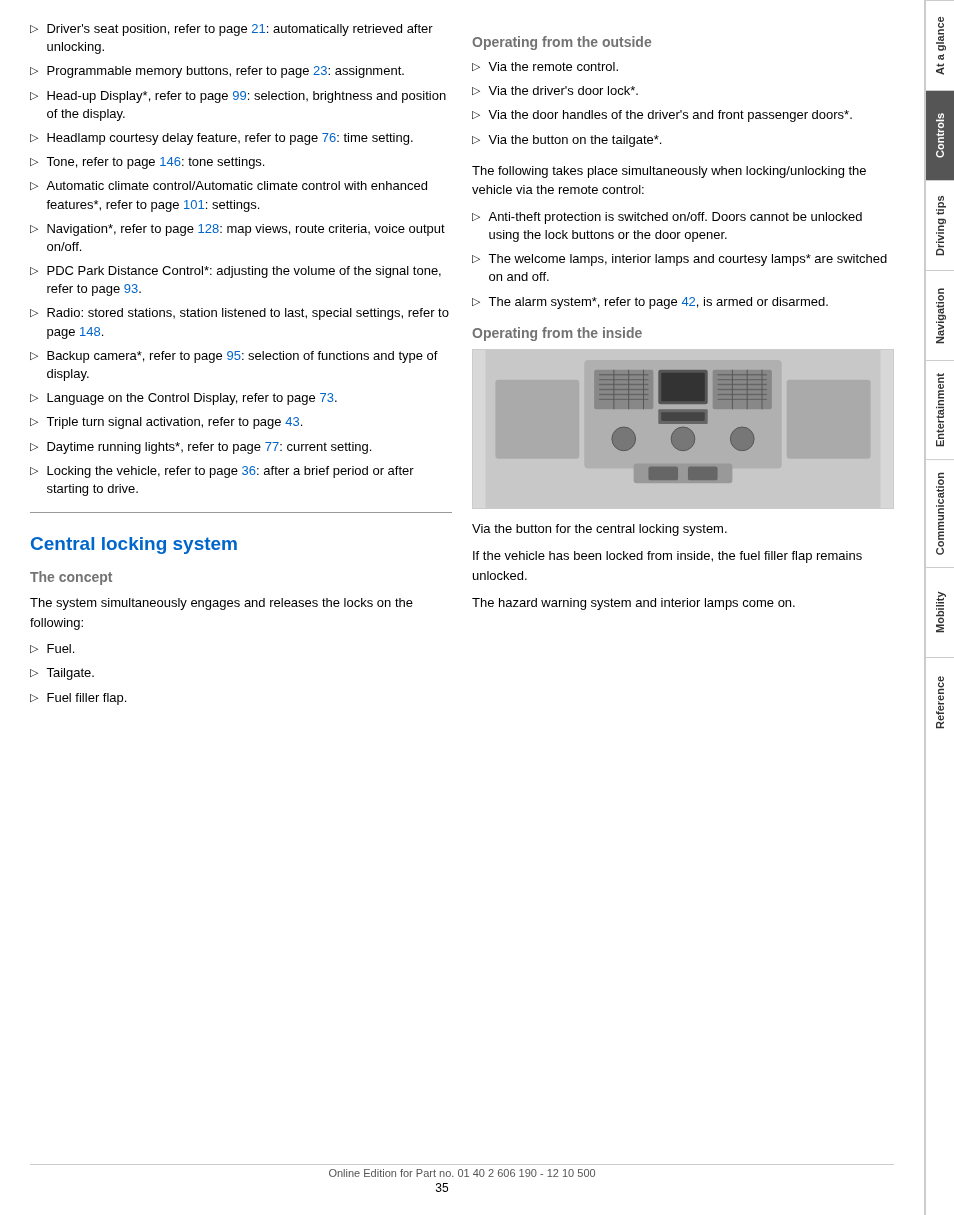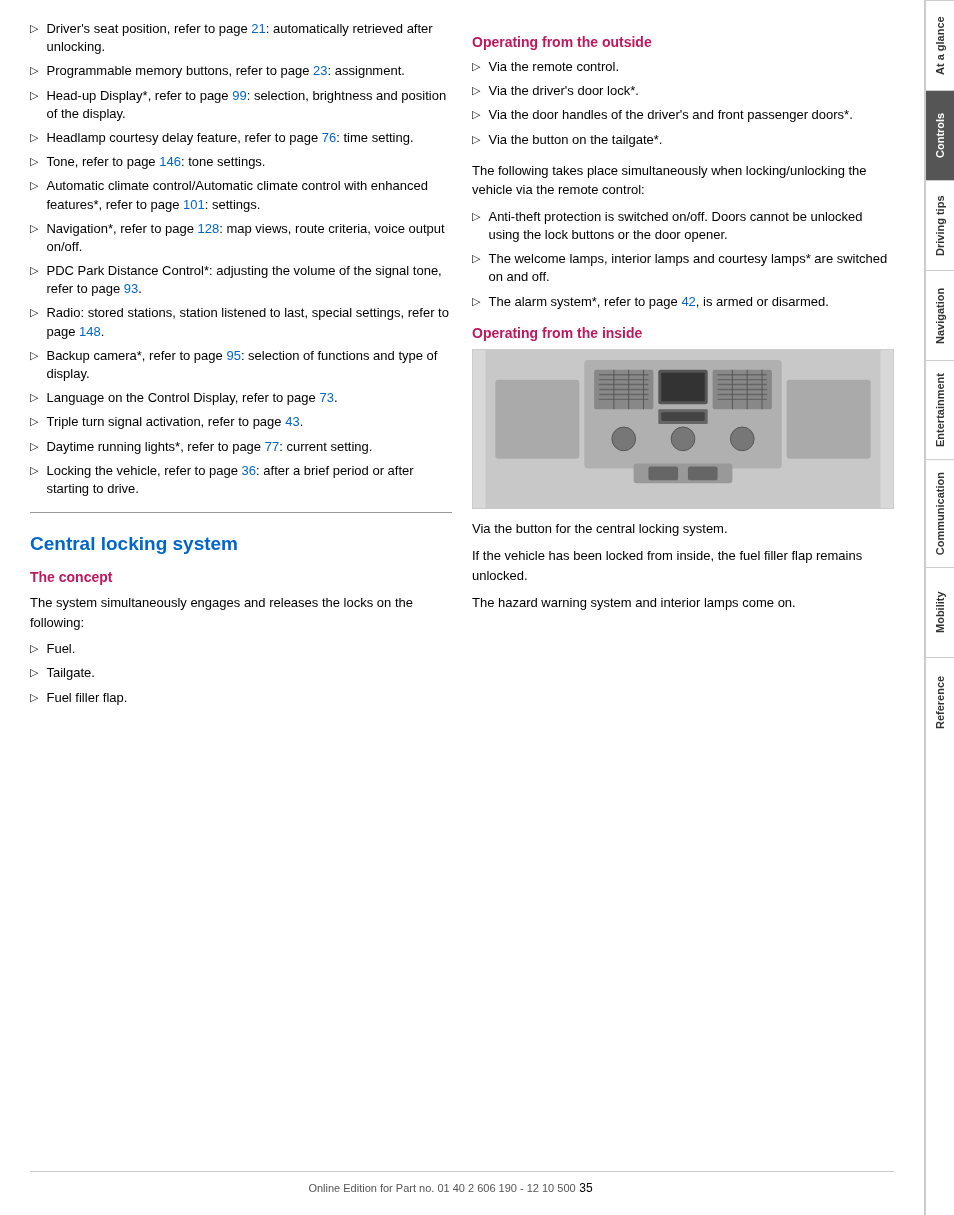--- a/index.html
+++ b/index.html
@@ -36,21 +36,21 @@
       line-height: 1.4;
     }
     .bullet-arrow {
       color: #000;
       margin-right: 8px;
       flex-shrink: 0;
       font-size: 11px;
       margin-top: 1px;
     }
     .section-heading {
-      color: #be185d;
+      color: #737373;
       font-size: 14px;
       font-weight: bold;
       margin-bottom: 8px;
       margin-top: 14px;
     }
     .section-heading-large {
       color: #0066cc;
       font-size: 19px;
       font-weight: bold;
       margin-bottom: 10px;
@@ -305,21 +305,21 @@
           <rect x="305" y="30" width="85" height="80" fill="#aaa" rx="3"></rect>
         </svg>
       </div>
 
       <p class="body-text">Via the button for the central locking system.</p>
       <p class="body-text">If the vehicle has been locked from inside, the fuel filler flap remains unlocked.</p>
       <p class="body-text">The hazard warning system and interior lamps come on.</p>
     </div>
   </div>
 
-  <div style="display:flex; align-items:center; justify-content:space-between; margin-top:10px; border-top:1px solid #ccc; padding-top:8px;">
+  <div style="display:flex; align-items:center; justify-content:space-between; margin-top:10px; border-top:1px solid #ccc; flex-direction:column;">
     <div style="flex:1;"></div>
     <div style="flex:1; text-align:center;">
       <span class="page-footer" style="border:none; padding:0;">Online Edition for Part no. 01 40 2 606 190 - 12 10 500</span>
     </div>
     <div style="flex:1; padding-right:40px;">
       <span class="page-number">35</span>
     </div>
   </div>
 </div>
 

